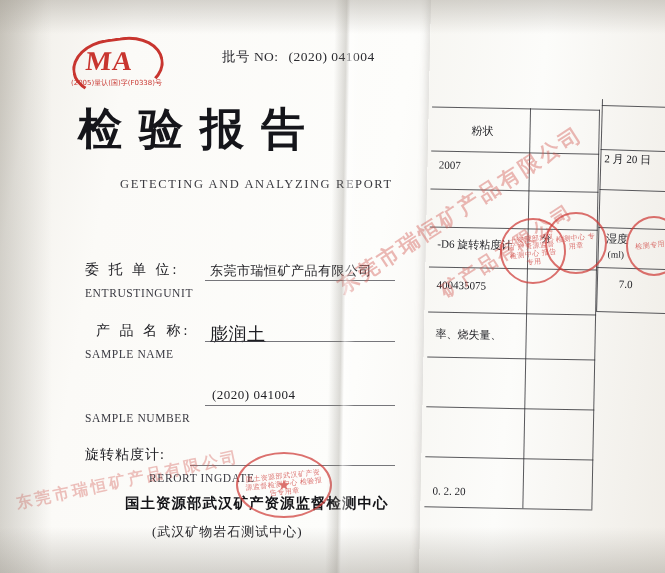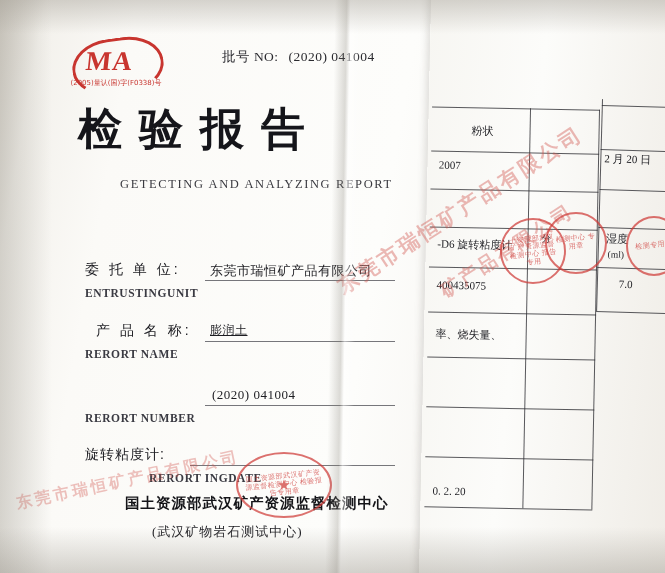--- a/index.html
+++ b/index.html
@@ -57,21 +57,21 @@
     border-bottom-color:transparent;
     transform:rotate(-8deg);
   }
   .ma-logo .ma-text{
     position:absolute;left:14px;top:8px;
     font-family:"Liberation Serif", serif;
     font-weight:bold;font-size:27px;color:#c8352f;letter-spacing:1px;
     transform:skewX(-6deg);
   }
   .ma-logo .ma-sub{
-    position:absolute;left:-2px;top:40px;width:92px;text-align:center;
+    position:absolute;left:-2px;top:40px;width:92px;text-align:right;
     font-size:7px;color:#c8352f;white-space:nowrap;
   }
   
   .batch-line{
     position:absolute;left:222px;top:48px;
     font-family:"Liberation Serif", serif;
     font-size:13.5px;color:#2b2b30;letter-spacing:.5px;
   }
   .title-cn{
     position:absolute;left:78px;top:100px;
@@ -80,32 +80,32 @@
   }
   .title-en{
     position:absolute;left:120px;top:177px;
     font-family:"Liberation Serif", serif;
     font-size:12.5px;letter-spacing:1.6px;color:#3a3a40;
   }
   
   .form{position:absolute;left:0;top:0;width:100%;height:100%;}
   .f-label{
     position:absolute;
-    font-family:Liberation Sans, sans-serif;
+    font-family:Liberation Serif, serif;
     font-size:14px;color:#1d1d22;letter-spacing:3px;
   }
   .f-value{
     position:absolute;
     font-family:"Liberation Serif", serif;
     font-size:13px;color:#1d1d22;letter-spacing:.5px;
   }
   .f-en{
     position:absolute;
     font-family:"Liberation Serif", serif;
-    font-size:11.5px;color:#3a3a42;letter-spacing:.6px;font-weight:bold;
+    font-size:11.5px;color:#3a3a42;letter-spacing:.6px;
   }
   .f-rule{
     position:absolute;height:1px;background:#4a4a50;opacity:.75;
   }
   
   .org1{
     position:absolute;left:125px;top:494px;
     font-family:"Liberation Serif", serif;
     font-weight:bold;font-size:14.5px;color:#141418;letter-spacing:1px;
   }
@@ -229,27 +229,27 @@
   <div class="title-en">GETECTING AND ANALYZING REPORT</div>
 
   <div class="form">
 
     <div class="f-label" style="left:85px;top:261px;">委 托 单 位:</div>
     <div class="f-value" style="left:210px;top:262px;">东莞市瑞恒矿产品有限公司</div>
     <div class="f-rule" style="left:205px;top:280px;width:190px;"></div>
     <div class="f-en" style="left:85px;top:287px;">ENTRUSTINGUNIT</div>
 
     <div class="f-label" style="left:96px;top:322px;">产 品 名 称:</div>
-    <div class="f-value" style="left:210px;top:322px;font-size:12px;text-decoration:underline;">膨润土</div>
+    <div class="f-value" style="left:210px;top:322px;font-size:18px;text-decoration:underline;">膨润土</div>
     <div class="f-rule" style="left:205px;top:341px;width:190px;"></div>
-    <div class="f-en" style="left:85px;top:348px;">RERORT NAME</div>
+    <div class="f-en" style="left:85px;top:348px;">SAMPLE NAME</div>
 
     <div class="f-value" style="left:212px;top:387px;">(2020) 041004</div>
     <div class="f-rule" style="left:205px;top:405px;width:190px;"></div>
-    <div class="f-en" style="left:85px;top:412px;">RERORT NUMBER</div>
+    <div class="f-en" style="left:85px;top:412px;">SAMPLE NUMBER</div>
 
     <div class="f-label" style="left:85px;top:446px;letter-spacing:1px;">旋转粘度计:</div>
     <div class="f-rule" style="left:190px;top:465px;width:205px;"></div>
     <div class="f-en" style="left:101px;top:472px;margin-left:48px;">RERORT INGDATE</div>
   </div>
 
   <div class="org1">国土资源部武汉矿产资源监督检测中心</div>
   <div class="org2">(武汉矿物岩石测试中心)</div>
 
   <div class="wm" id="wm1">东莞市瑞恒矿产品有限公司</div>

